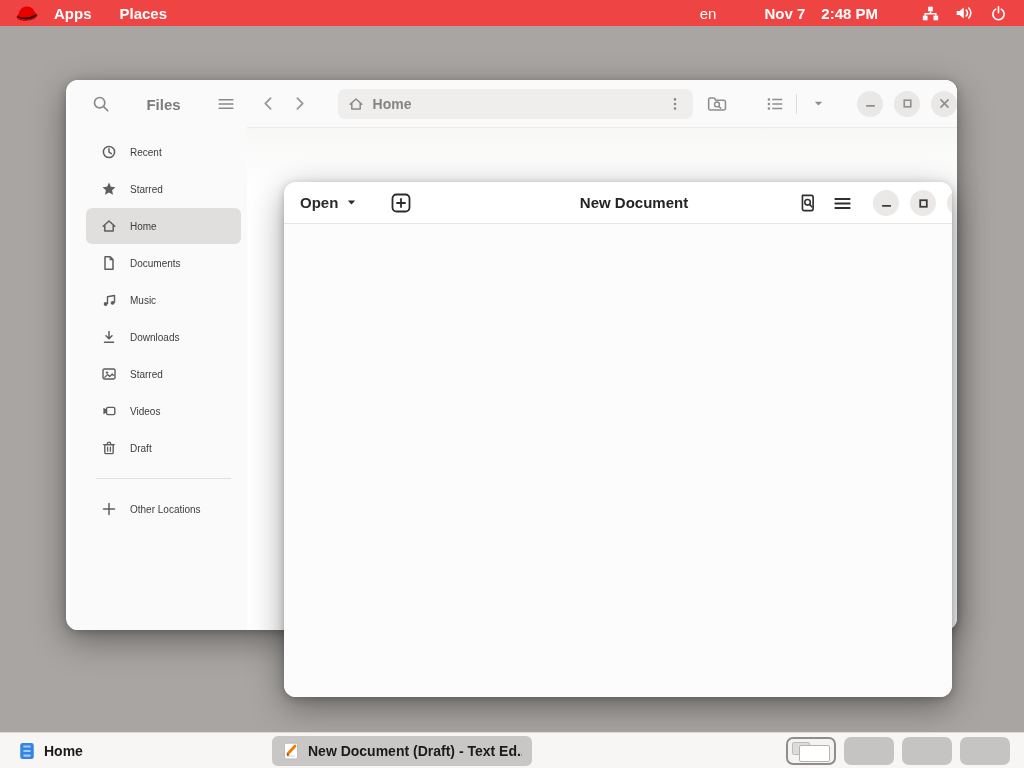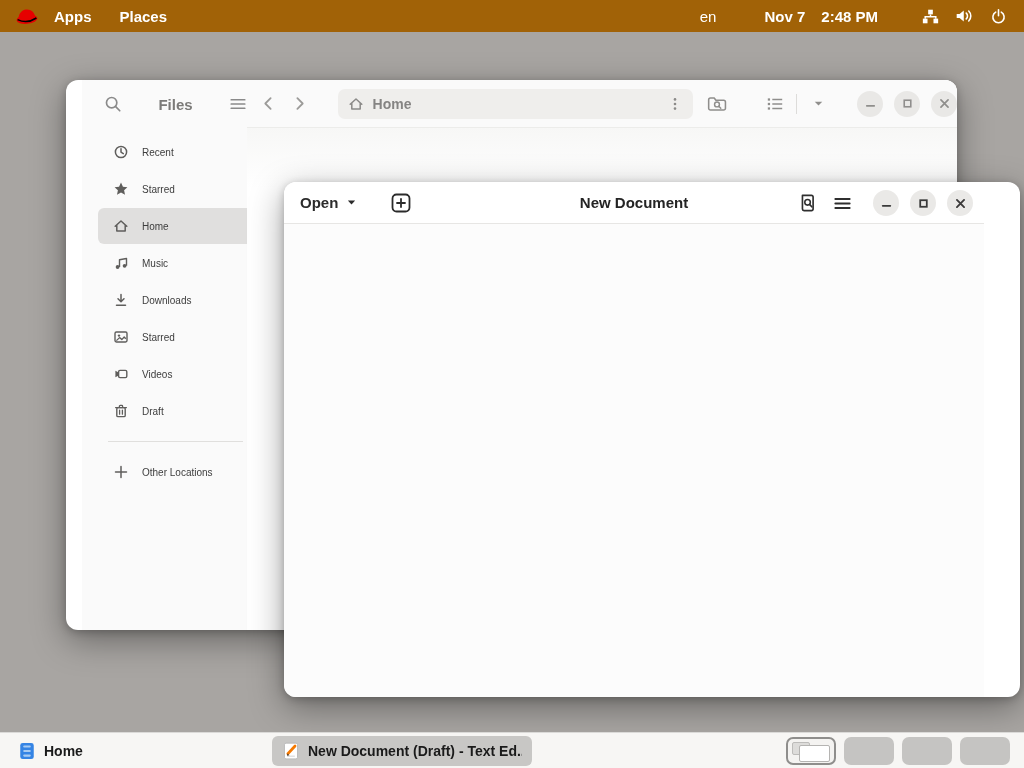--- a/index.html
+++ b/index.html
@@ -7,22 +7,22 @@
   body {
     font-family:"Liberation Sans", sans-serif;
     background:#a8a5a2;
     position:relative;
     -webkit-font-smoothing:antialiased;
   }
   svg { display:block; }
 
   
   .topbar {
-    position:absolute; left:0; top:0; width:1024px; height:32px;
-    background:#a16207; color:#fff;
+    position:absolute; left:0; top:0; width:1024px; height:26px;
+    background:#ef4444; color:#fff;
     display:flex; align-items:center;
     z-index:50;
   }
   .topbar .logo { margin-left:14px; width:26px; height:20px; display:flex; align-items:center; }
   .topbar .menu {
     color:#fff; font-weight:700; font-size:15px;
     padding:0 14px; height:32px; display:flex; align-items:center; cursor:default;
   }
   .topbar .menu:first-of-type { margin-left:14px; }
   .topbar .spacer { flex:1; }
@@ -34,21 +34,21 @@
   
   .window {
     position:absolute; border-radius:12px;
     box-shadow:0 10px 34px rgba(0,0,0,.38), 0 2px 8px rgba(0,0,0,.22);
     overflow:hidden; background:#fff;
   }
 
   
   .files-window { left:66px; top:80px; width:891px; height:550px; z-index:10; }
   .files-sidebar {
-    position:absolute; left:16px; top:0; width:180px; height:550px;
+    position:absolute; left:4px; top:0; width:180px; height:550px;
     background:#fafafa; border-right:1px solid #e3e2e0;padding-left:8px;
   }
   .fs-header { height:48px; display:flex; align-items:center; position:relative; }
   .fs-header .hicon { color:#8a8a8a; width:18px; height:18px; }
   .fs-header .hbtn { position:absolute; top:15px; cursor:pointer; }
   .fs-header .hbtn.search { left:14px; }
   .fs-header .hbtn.menu { right:14px; }
   .fs-title {
     width:100%; text-align:center; font-size:15px; font-weight:700; color:#7c7b79;
   }
@@ -88,21 +88,21 @@
   .wc-btn { width:26px; height:26px; border-radius:50%; background:#e9e8e6;
     display:flex; align-items:center; justify-content:center; cursor:pointer; }
   .files-window .wc-btn { color:#8f8e8c; }
   .fm-content {
     position:absolute; left:0; top:48px; width:710px; height:502px;
     background:linear-gradient(#f7f7f6, #ffffff 60px);
   }
   .folder { position:absolute; width:64px; height:52px; cursor:pointer; }
 
   
-  .editor-window { left:284px; top:182px; width:736px; height:515px; z-index:20; }
+  .editor-window { left:284px; top:182px; width:668px; height:515px; z-index:20; }
   .ed-header {
     position:absolute; left:0; top:0; width:700px; height:42px;
     background:#ffffff; border-bottom:1px solid #e7e6e4;
     display:flex; align-items:center;
   }
   .open-btn {
     margin-left:16px; display:flex; align-items:center; gap:7px;
     font-size:15px; font-weight:700; color:#2b2b2b; cursor:pointer;
   }
   .open-btn .caret { color:#2b2b2b; }
@@ -223,20 +223,27 @@
         <span>Starred</span>
       </div>
       <div class="fs-item selected">
         <svg class="ic" viewBox="0 0 16 16">
             <path d="M2.2 8.3 8 3l5.8 5.3M3.8 7.2V13h8.4V7.2" fill="none" stroke="currentColor" stroke-width="1.5" stroke-linecap="round" stroke-linejoin="round"></path>
           </svg>
         <span>Home</span>
       </div>
       <div class="fs-item">
         <svg class="ic" viewBox="0 0 16 16">
+            <path d="M4 1.8h5.2L12 4.6V14.2H4z" fill="none" stroke="currentColor" stroke-width="1.5" stroke-linejoin="round"></path>
+            <path d="M9.2 1.8v2.8H12" fill="none" stroke="currentColor" stroke-width="1.2"></path>
+          </svg>
+        <span>Documents</span>
+      </div>
+      <div class="fs-item">
+        <svg class="ic" viewBox="0 0 16 16">
             <circle cx="4.6" cy="12" r="1.9" fill="currentColor"></circle>
             <circle cx="11.6" cy="10.8" r="1.9" fill="currentColor"></circle>
             <path d="M6.5 12V4.8l7-1.3v7.3" fill="none" stroke="currentColor" stroke-width="1.4" stroke-linejoin="round"></path>
           </svg>
         <span>Music</span>
       </div>
       <div class="fs-item">
         <svg class="ic" viewBox="0 0 16 16">
             <path d="M8 2.5v7M5 6.8 8 9.8l3-3M3.5 13.2h9" fill="none" stroke="currentColor" stroke-width="1.5" stroke-linecap="round" stroke-linejoin="round"></path>
           </svg>

